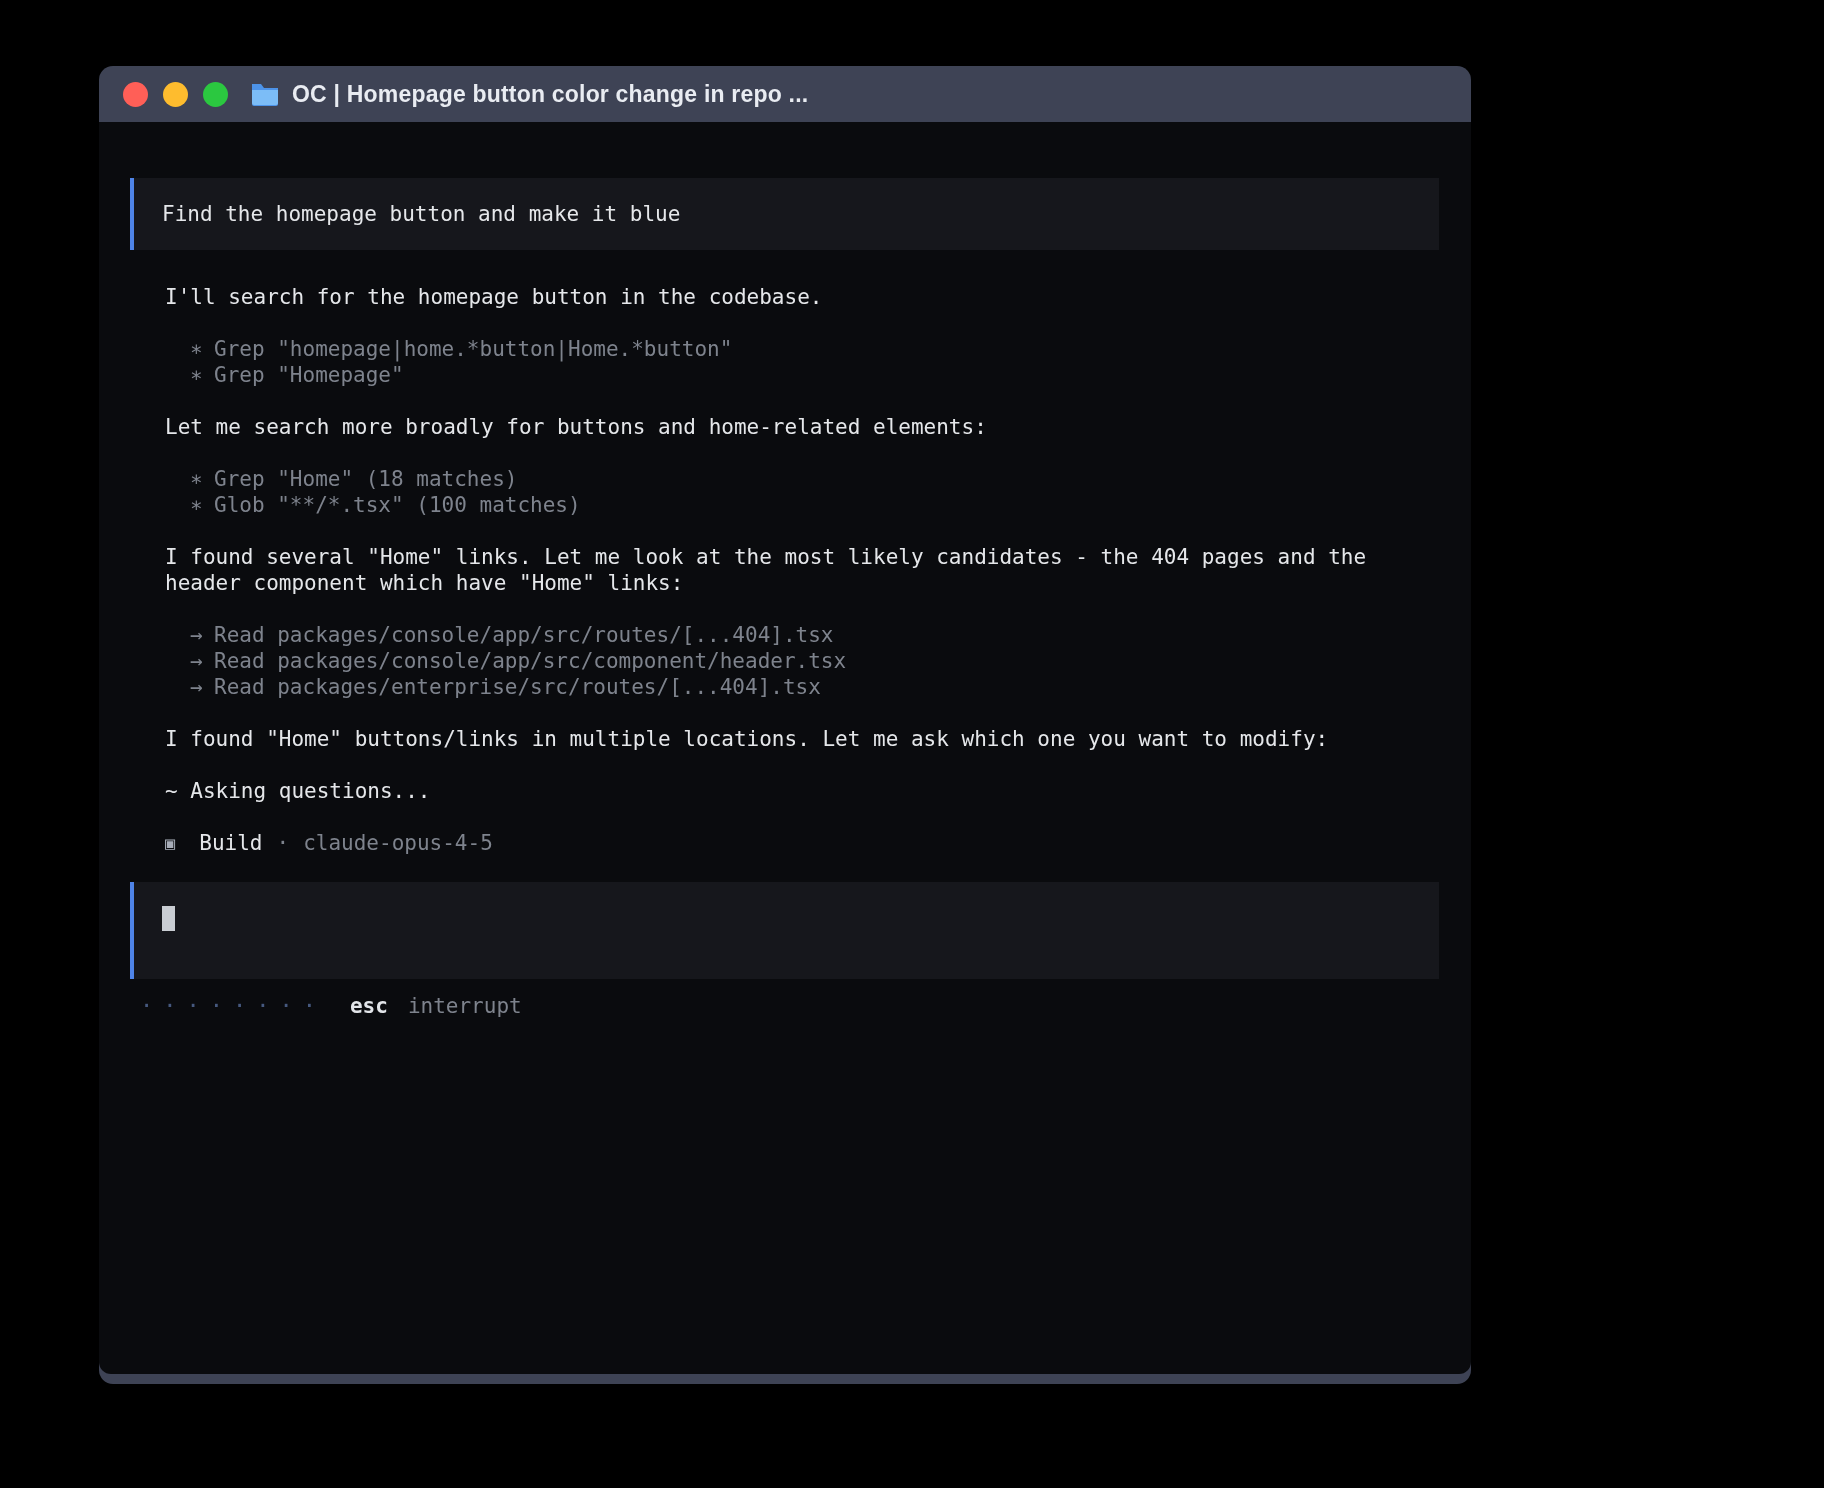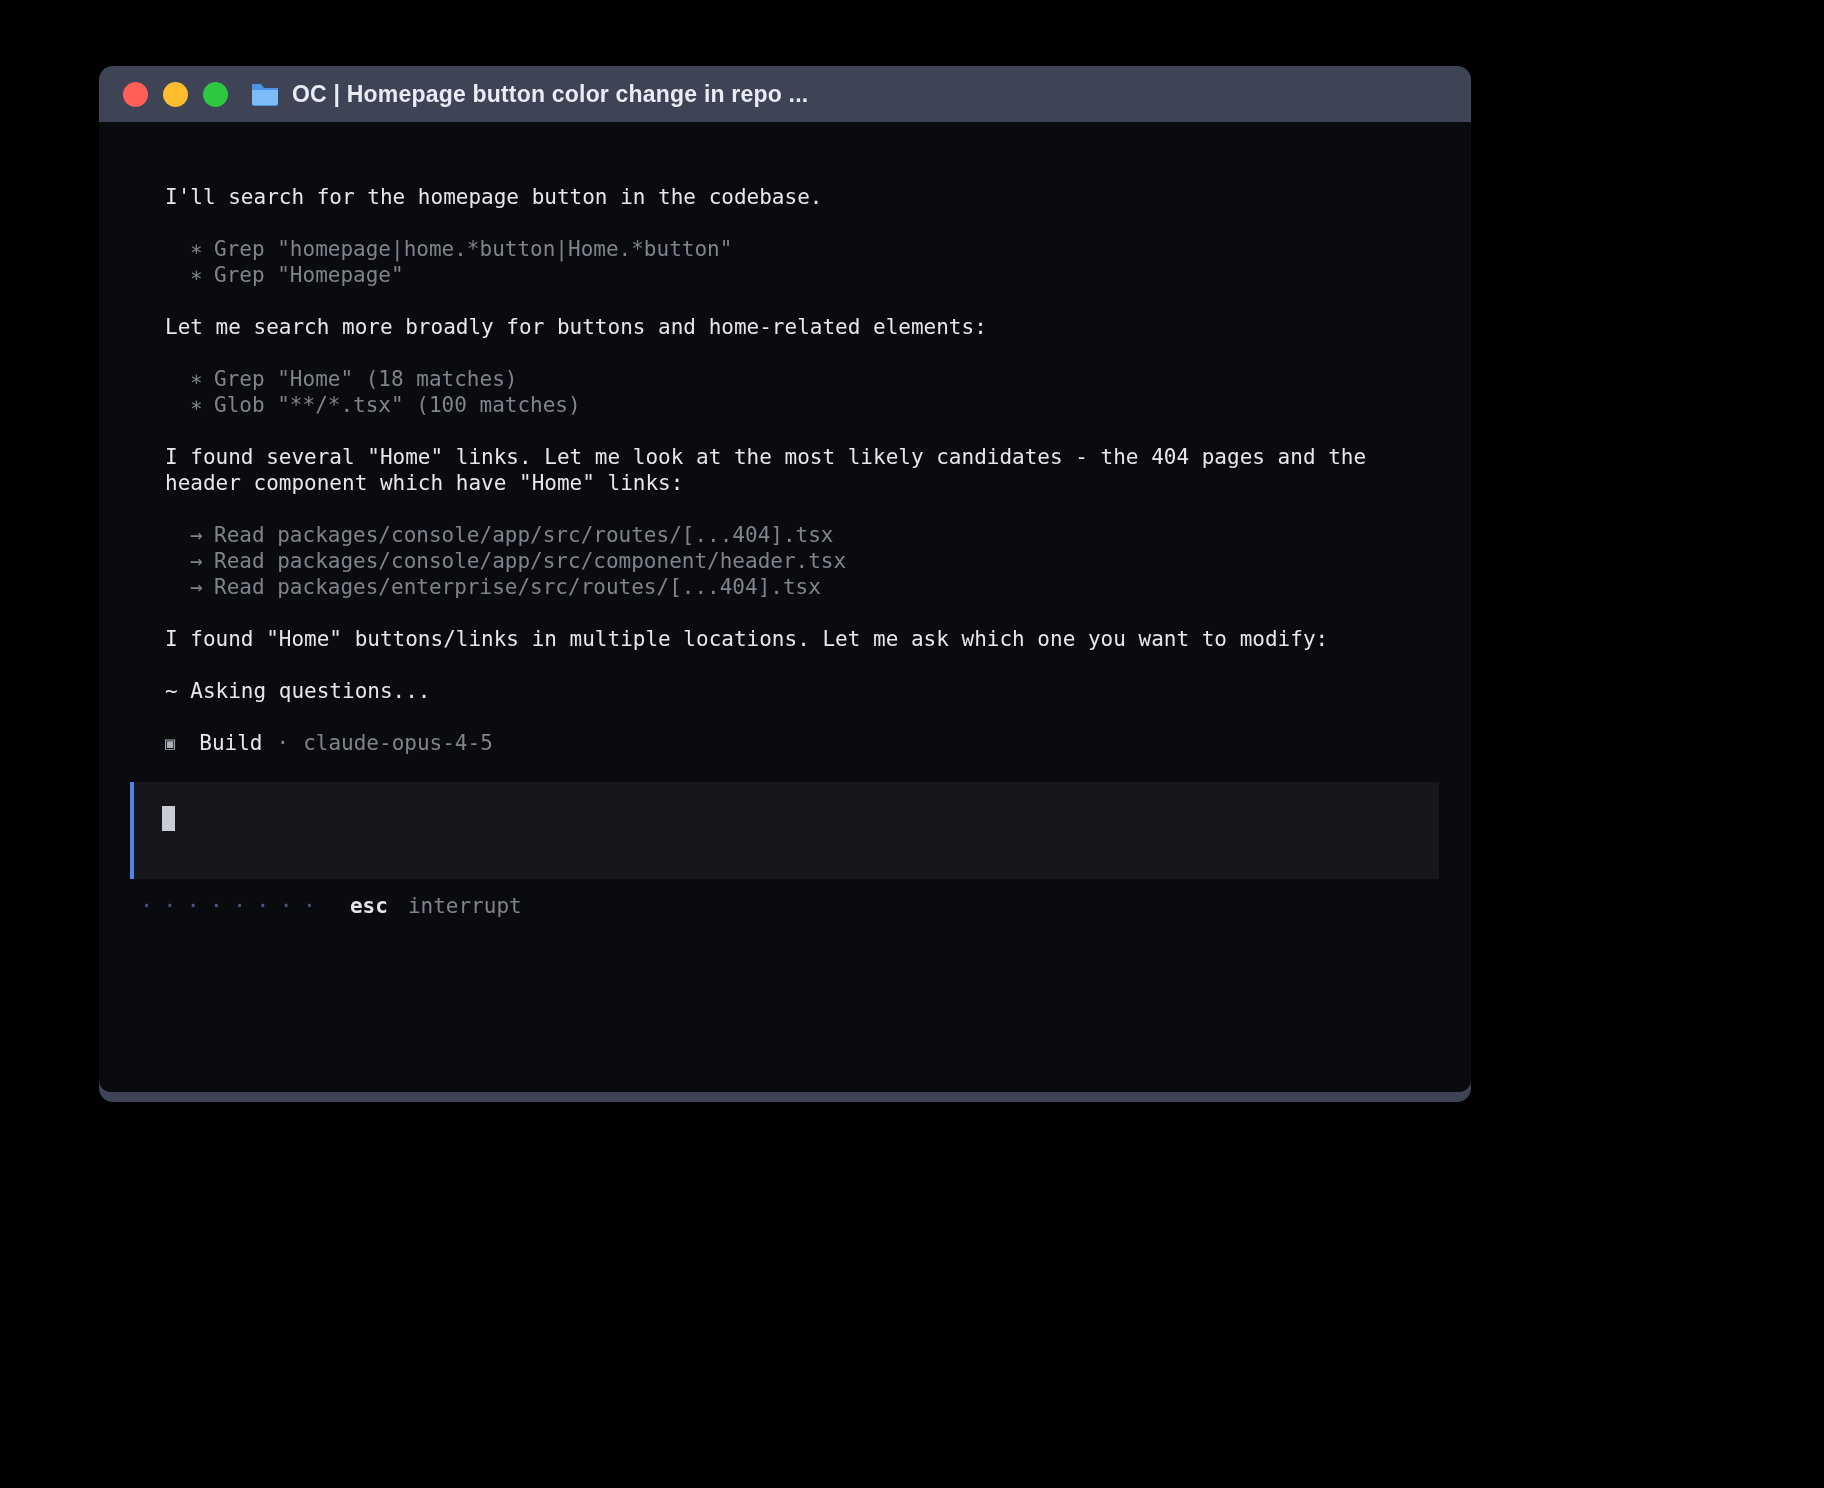--- a/index.html
+++ b/index.html
@@ -5,21 +5,21 @@
   html,body { margin:0; padding:0; }
   body {
     width:1824px; height:1488px;
     background:#000000;
     position:relative;
     overflow:hidden;
     font-family:"DejaVu Sans Mono", monospace;
   }
   .window {
     position:absolute; left:99px; top:66px;
-    width:1372px; height:1036px;
+    width:1372px; height:1318px;
     background:#3e4355;
     border-radius:14px;
     box-shadow:0 30px 70px rgba(0,0,0,0.7);
   }
   .titlebar {
     height:56px;
     display:flex; align-items:center;
     padding-left:24px;
   }
   .lights { display:flex; gap:15px; align-items:center; }
@@ -110,20 +110,23 @@
         <path d="M2 2 h9 l3 4 h14 v16 a2 2 0 0 1 -2 2 H4 a2 2 0 0 1 -2 -2 z" fill="#4d93e8"></path>
         <path d="M2 8 h26 v13 a2 2 0 0 1 -2 2 H4 a2 2 0 0 1 -2 -2 z" fill="#7cbdf7"></path>
       </svg>
     </span>
     <span class="win-title">OC | Homepage button color change in repo ...</span>
   </div>
 
   <div class="terminal">
 
 
+    <div class="user-block">
+      <span>Find the homepage button and make it blue</span>
+    </div>
 
     <div class="content">
       <div class="t-line">I'll search for the homepage button in the codebase.</div>
       <div class="gap"></div>
 
       <div class="t-line tool">
         <span class="tool-icon">∗</span><span>Grep "homepage|home.*button|Home.*button"</span>
       </div>
       <div class="t-line tool">
         <span class="tool-icon">∗</span><span>Grep "Homepage"</span>

